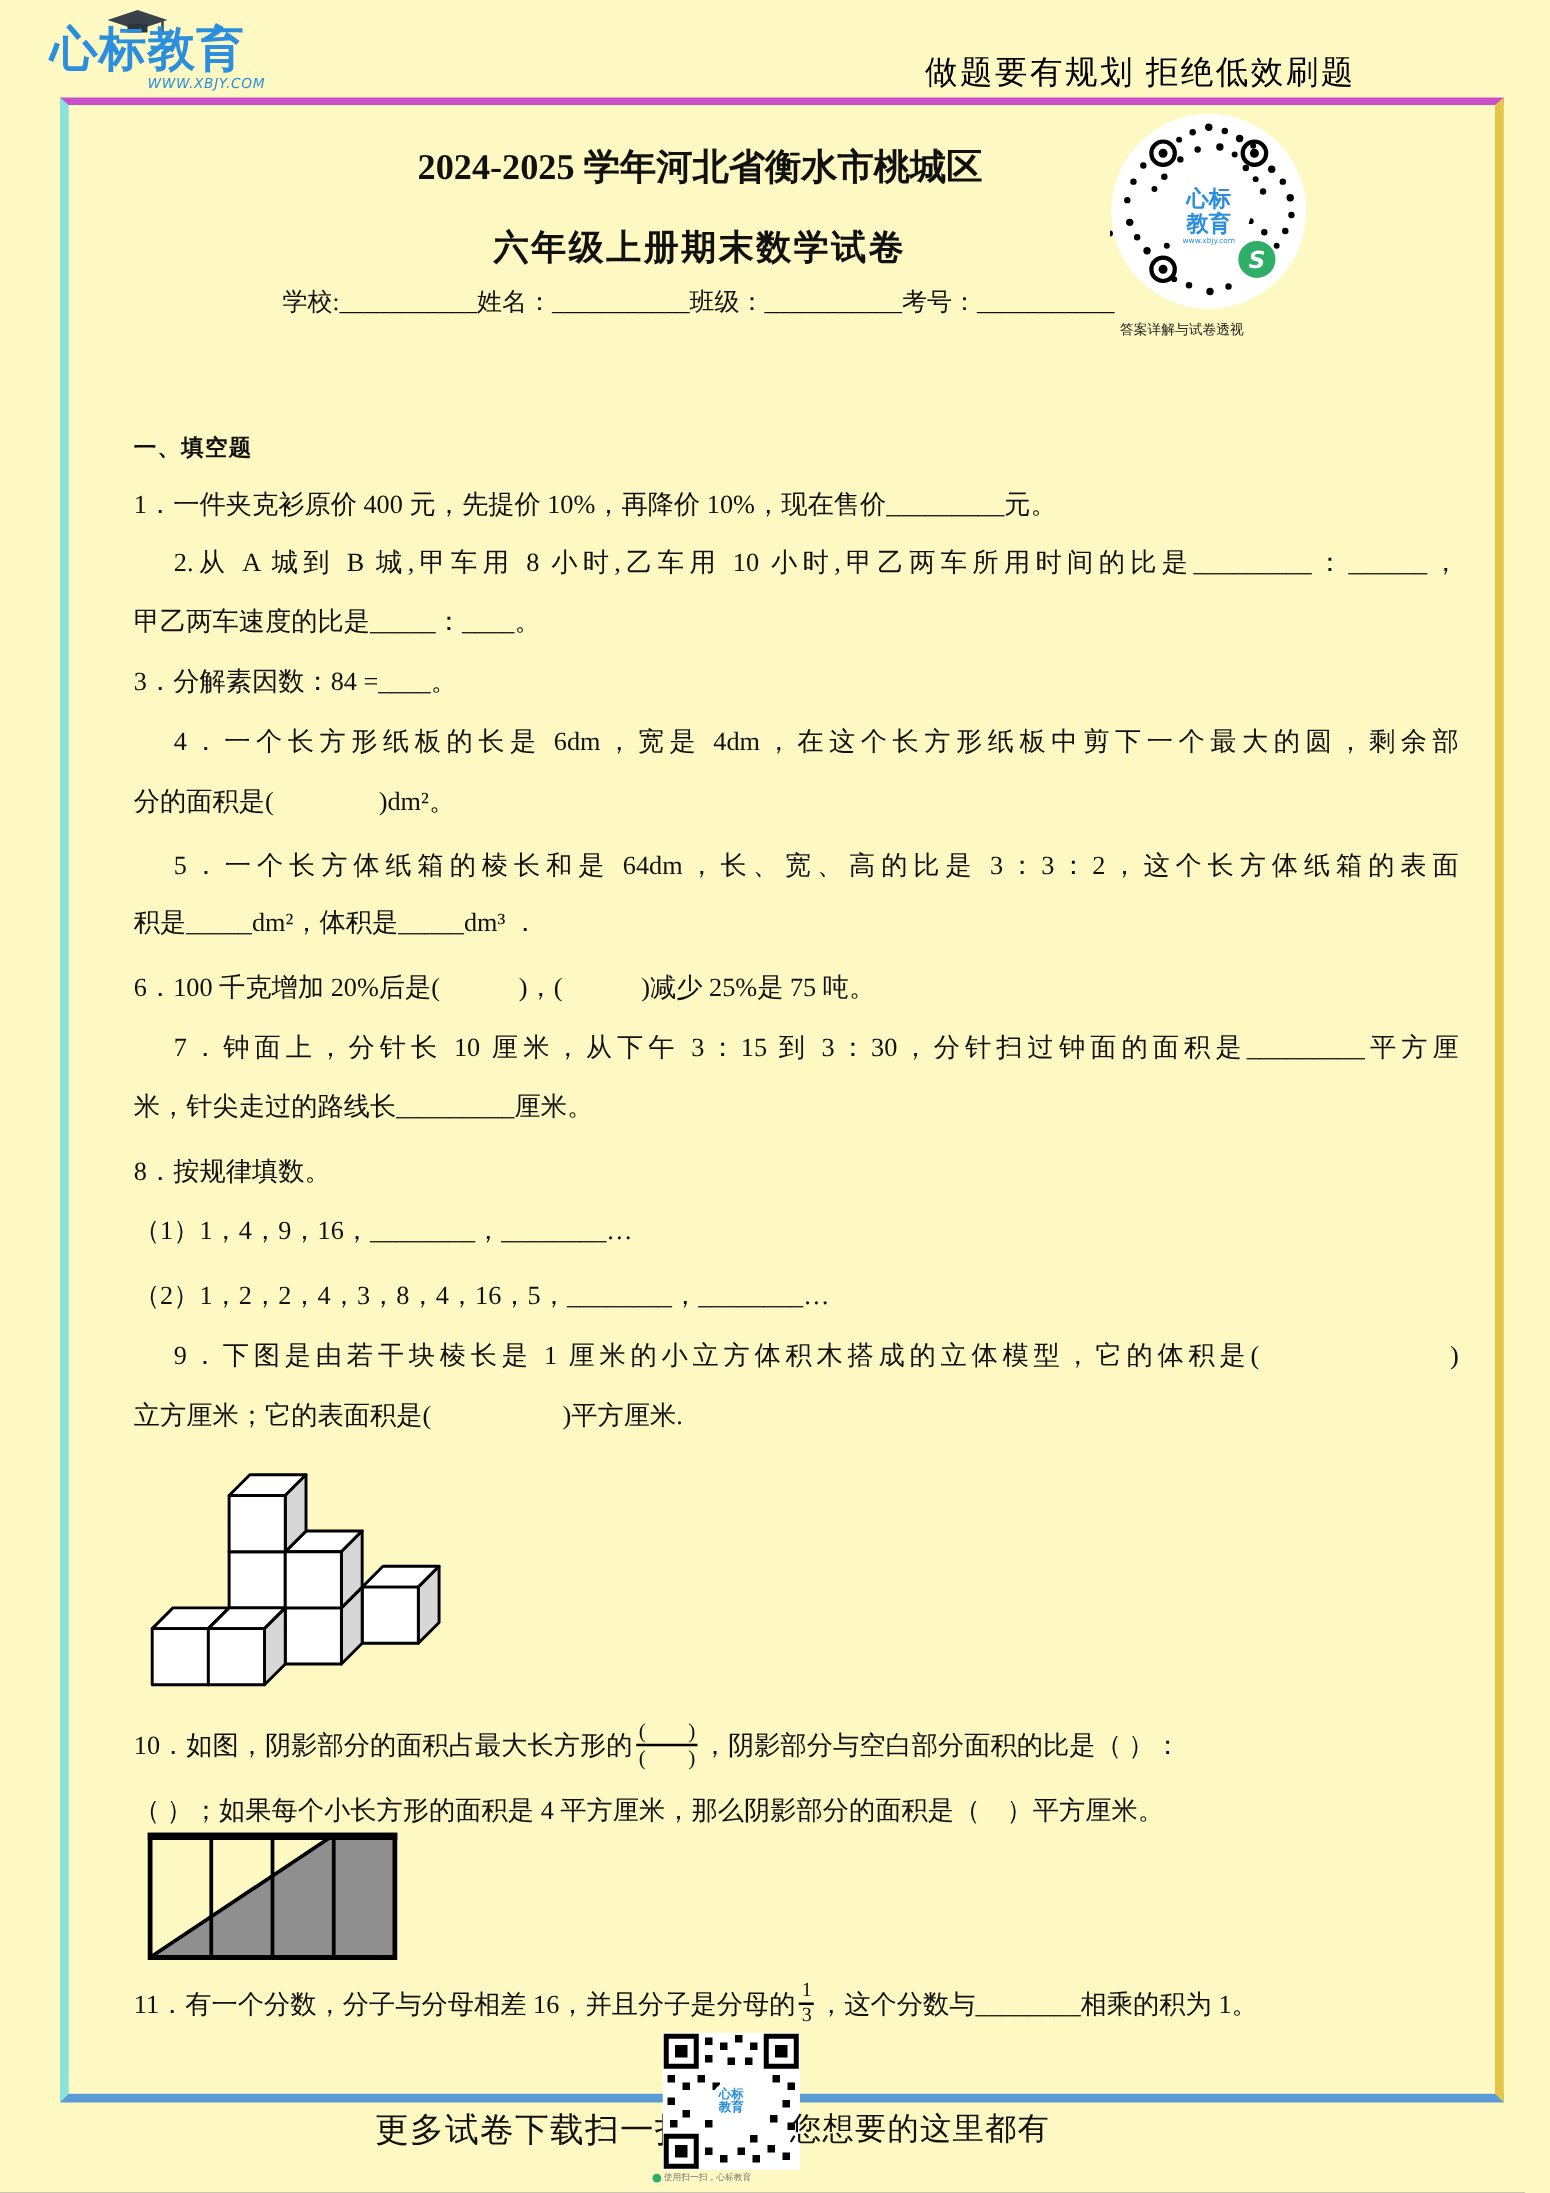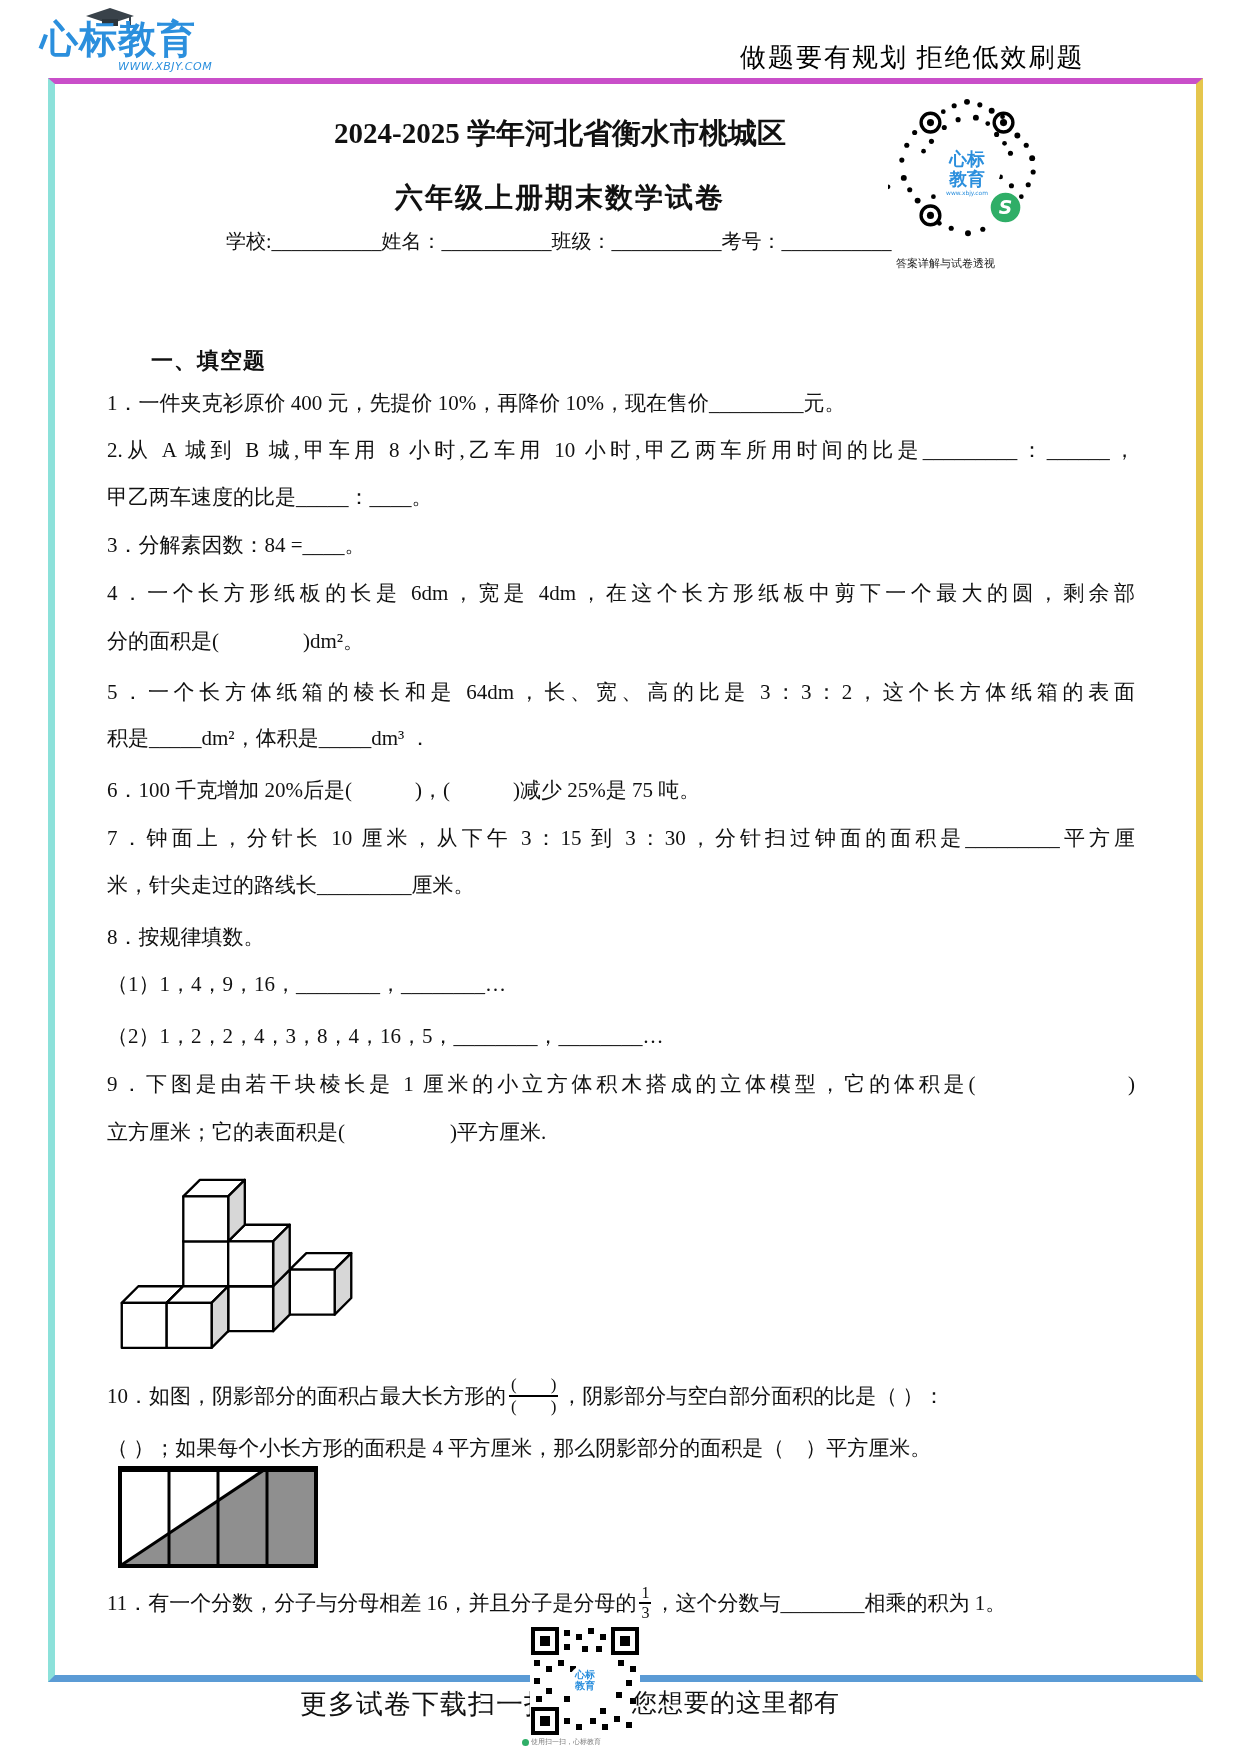--- a/index.html
+++ b/index.html
@@ -1,40 +1,40 @@
 <!DOCTYPE html>
 <html><head>
 <meta charset="utf-8">
 <style>
   html,body{margin:0;padding:0;background:#9e9e9e;}
-  .page{position:relative;width:1240px;height:1754px;background:#ffffff;overflow:hidden;
+  .page{position:relative;width:1240px;height:1754px;background:#fef9c3;overflow:hidden;
         font-family:"Liberation Serif","DejaVu Serif",serif;color:#111;}
   .abs{position:absolute;}
 
   
   .logo-text{left:40px;top:14px;font-family:"DejaVu Sans","Liberation Sans",sans-serif;
              font-weight:bold;font-size:38px;color:#2b8fdd;letter-spacing:1px;}
   .logo-url{left:118px;top:60px;font-family:"DejaVu Sans",sans-serif;font-style:italic;
             font-size:11px;color:#2b8fdd;letter-spacing:.5px;}
   .slogan{left:740px;top:40px;font-size:26px;letter-spacing:2px;color:#000;}
 
   
   .frame{left:48px;top:78px;width:1141px;height:1591px;
          border-top:6px solid #c94fc9;border-left:7px solid #8ce1da;
          border-right:7px solid #e5c64d;border-bottom:7px solid #5b9bd5;}
 
   .title1{left:155px;top:114px;width:810px;text-align:center;font-size:29px;font-weight:bold;}
   .title2{left:155px;top:179px;width:810px;text-align:center;font-size:28px;font-weight:bold;letter-spacing:2px;}
   .info{left:226px;top:228px;font-size:20px;white-space:nowrap;}
   .qr-caption{left:896px;top:256px;font-size:11px;color:#222;}
 
-  .section{left:107px;top:346px;font-size:22px;font-weight:bold;letter-spacing:1px;margin-left:44px;}
+  .section{left:107px;top:346px;font-size:18px;font-weight:bold;letter-spacing:1px;}
 
   .line{position:absolute;left:107px;font-size:21px;white-space:nowrap;}
-  .fill{width:1028px;white-space:normal;text-align:justify;text-align-last:justify;}
+  .fill{width:1028px;white-space:normal;text-align:justify;text-align-last:justify;margin-left:32px;}
   .line-flex{display:flex;align-items:center;white-space:nowrap;}
 
   .frac{display:inline-flex;flex-direction:column;align-items:center;
         font-size:17px;line-height:1.2;margin:0 3px;}
   .frac .num{border-bottom:2px solid #000;padding:0 2px;}
   .frac-small{font-size:16px;line-height:1.1;}
 
   
   .footer-left{left:300px;top:1686px;font-size:27px;letter-spacing:1px;}
   .footer-right{left:632px;top:1686px;font-size:25px;letter-spacing:1px;}

